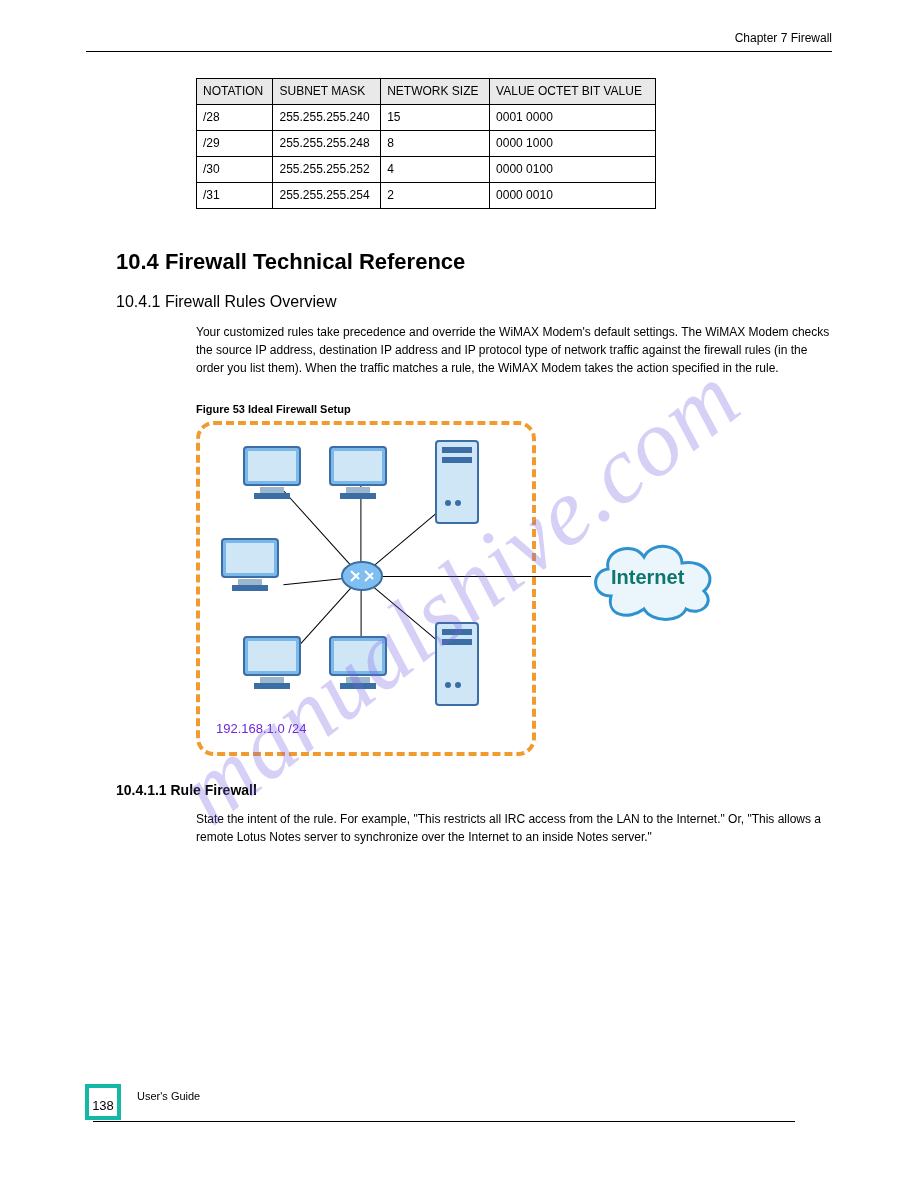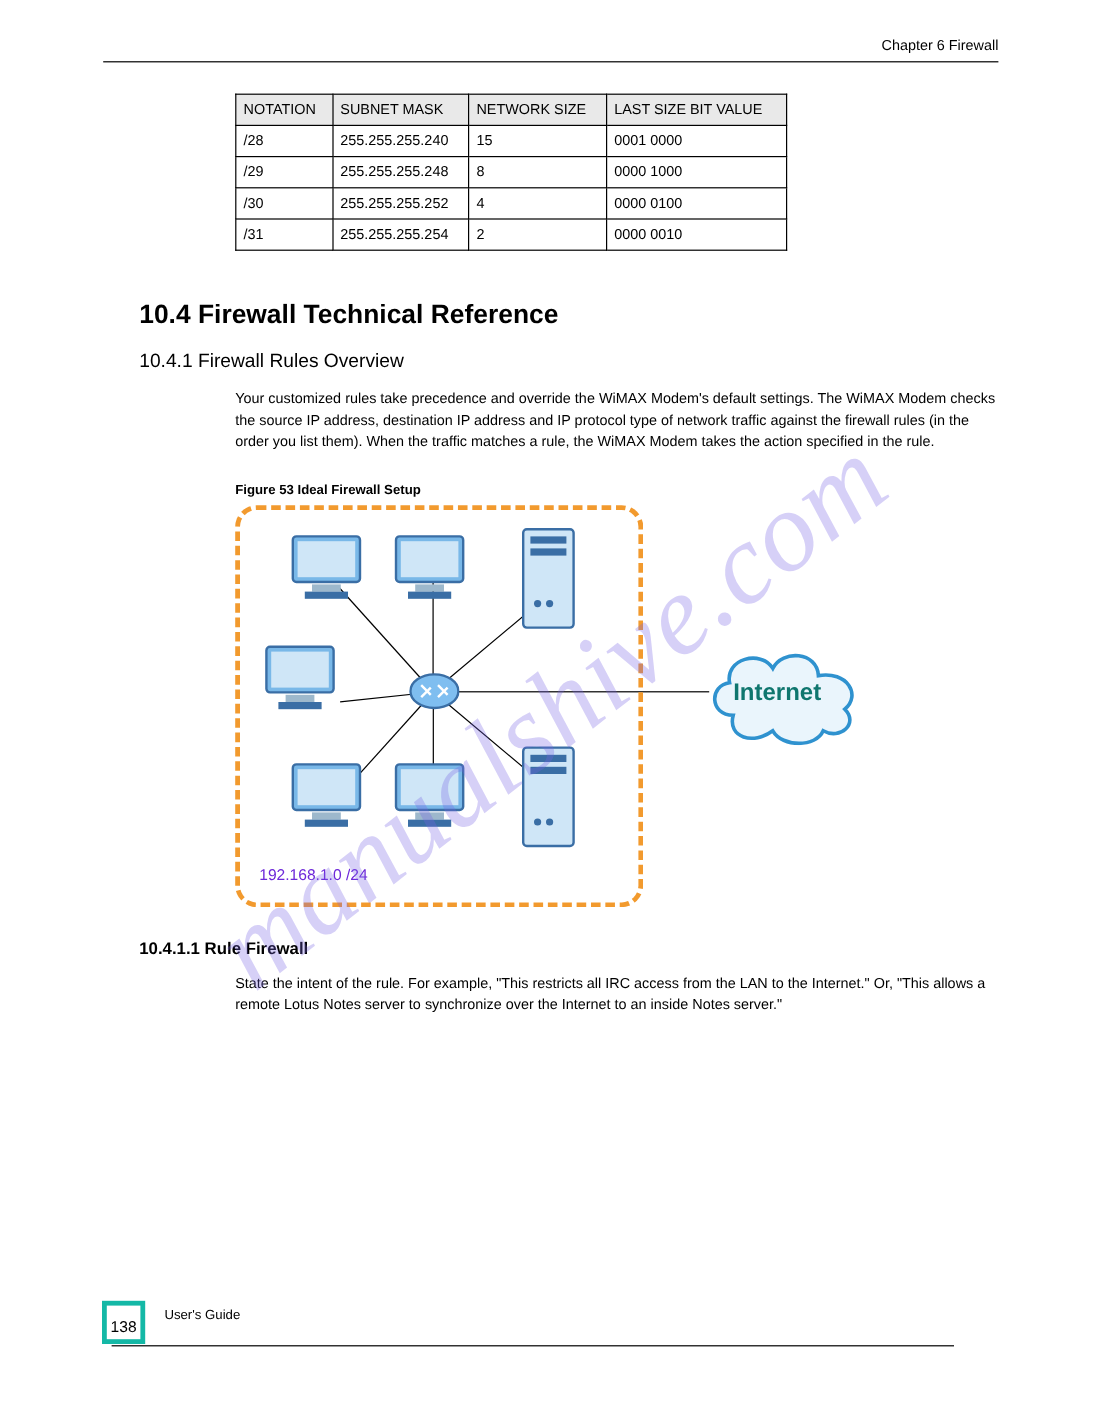--- a/index.html
+++ b/index.html
@@ -164,31 +164,31 @@
     left: 52px;
     top: 6px;
     font-size: 11px;
   }
 </style>
 </head>
 <body>
 
 <div class="page">
 
-  <div class="header-text">Chapter 6 Firewall</div>
+  <div class="header-text">Chapter 7 Firewall</div>
   <div class="rule-top"></div>
 
   <div class="indent">
     <table class="data-table">
       <thead>
         <tr>
           <th>NOTATION</th>
           <th>SUBNET MASK</th>
           <th>NETWORK SIZE</th>
-          <th>LAST SIZE BIT VALUE</th>
+          <th>VALUE OCTET BIT VALUE</th>
         </tr>
       </thead>
       <tbody>
         <tr>
           <td>/28</td>
           <td>255.255.255.240</td>
           <td>15</td>
           <td>0001 0000</td>
         </tr>
         <tr>

